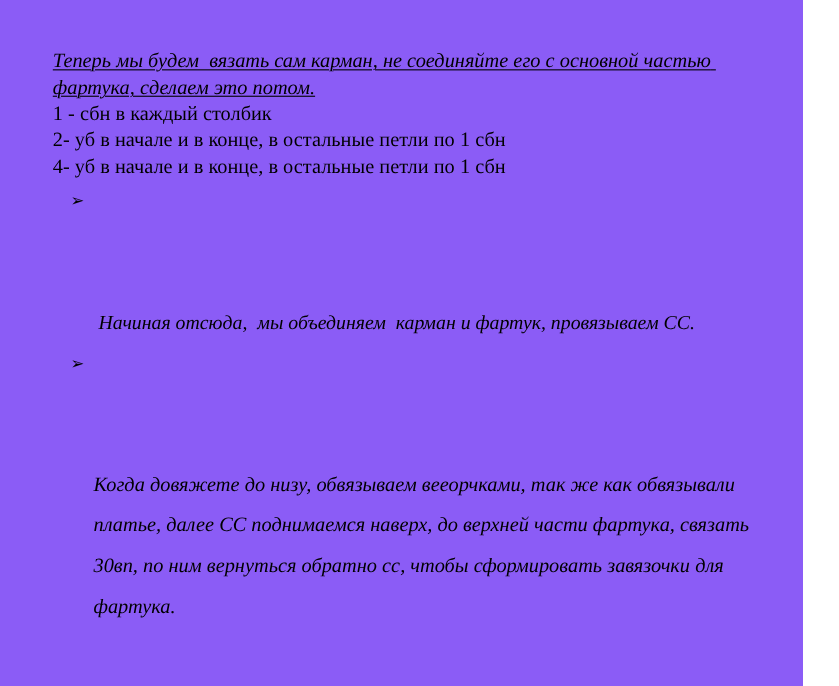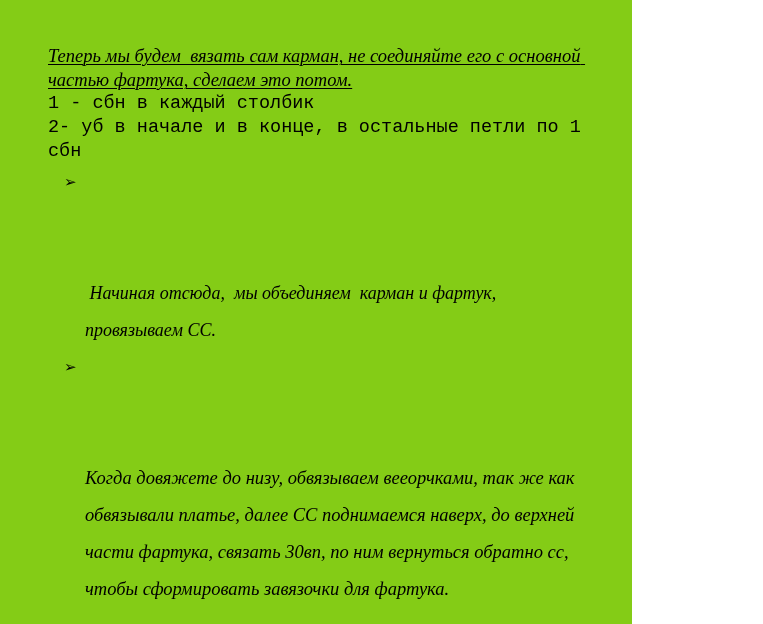--- a/index.html
+++ b/index.html
@@ -11,23 +11,23 @@
     width: 763px;
     height: 624px;
     overflow: hidden;
     font-family: "Liberation Serif", "DejaVu Serif", serif;
     color: #000000;
     -webkit-font-smoothing: antialiased;
   }
 
   .page {
     position: relative;
-    width: 632px;
+    width: 730px;
     height: 624px;
-    background: #84cc16;
+    background: #8b5cf6;
     box-sizing: border-box;
     padding: 44px 49px 0 48px;
   }
 
   
   .heading {
     font-style: italic;
     font-size: 18.5px;
     line-height: 24px;
     text-decoration: underline;
@@ -36,21 +36,20 @@
     margin: 0 0 0 0;
     white-space: pre-wrap;
     max-width: 632px;
   }
 
   
   .numbered-list {
     list-style: none;
     margin: 0;
     padding: 0;
-    font-family: Liberation Mono, monospace;
   }
   .numbered-item {
     font-size: 18.5px;
     line-height: 24px;
     white-space: pre-wrap;
   }
 
   
   .bullet-list {
     list-style: none;
@@ -97,20 +96,21 @@
 </head>
 <body>
 
 <div class="page">
 
   <p class="heading">Теперь мы будем  вязать сам карман, не соединяйте его с основной частью фартука, сделаем это потом.</p>
 
   <ul class="numbered-list">
     <li class="numbered-item">1 - сбн в каждый столбик</li>
     <li class="numbered-item">2- уб в начале и в конце, в остальные петли по 1 сбн</li>
+    <li class="numbered-item">4- уб в начале и в конце, в остальные петли по 1 сбн</li>
   </ul>
 
   <ul class="bullet-list">
 
     <li class="bullet-item upright">
       <span class="arrow">➢</span>
     </li>
 
     <li class="continuation"> Начиная отсюда,  мы объединяем  карман и фартук, провязываем СС.</li>
 

